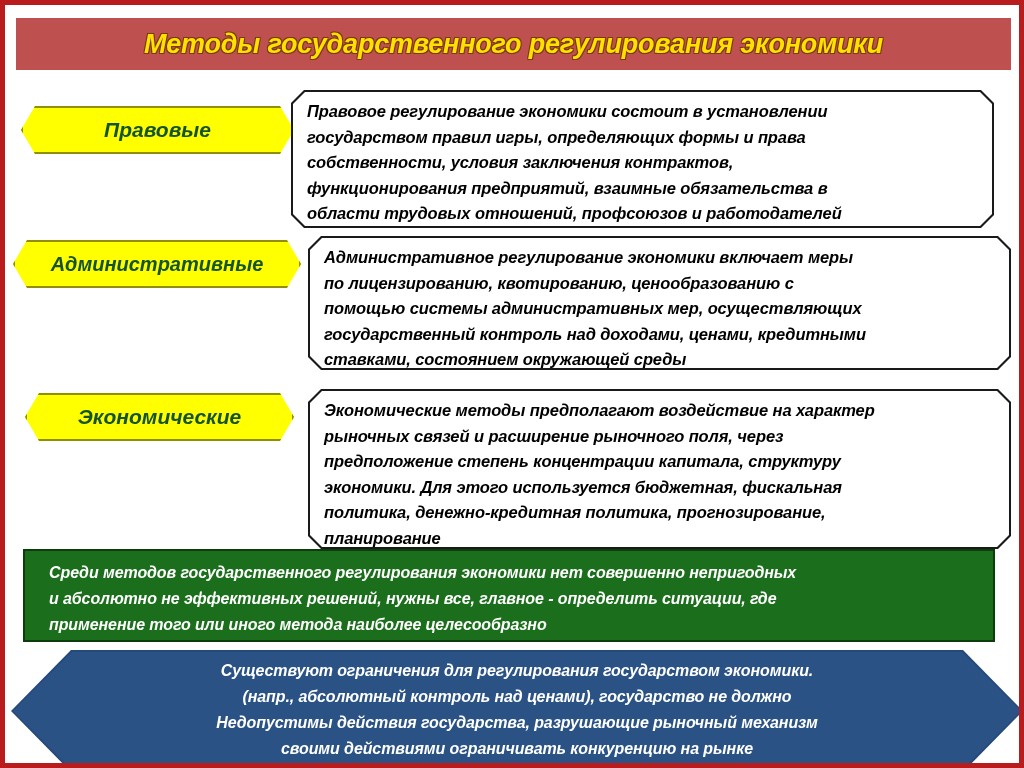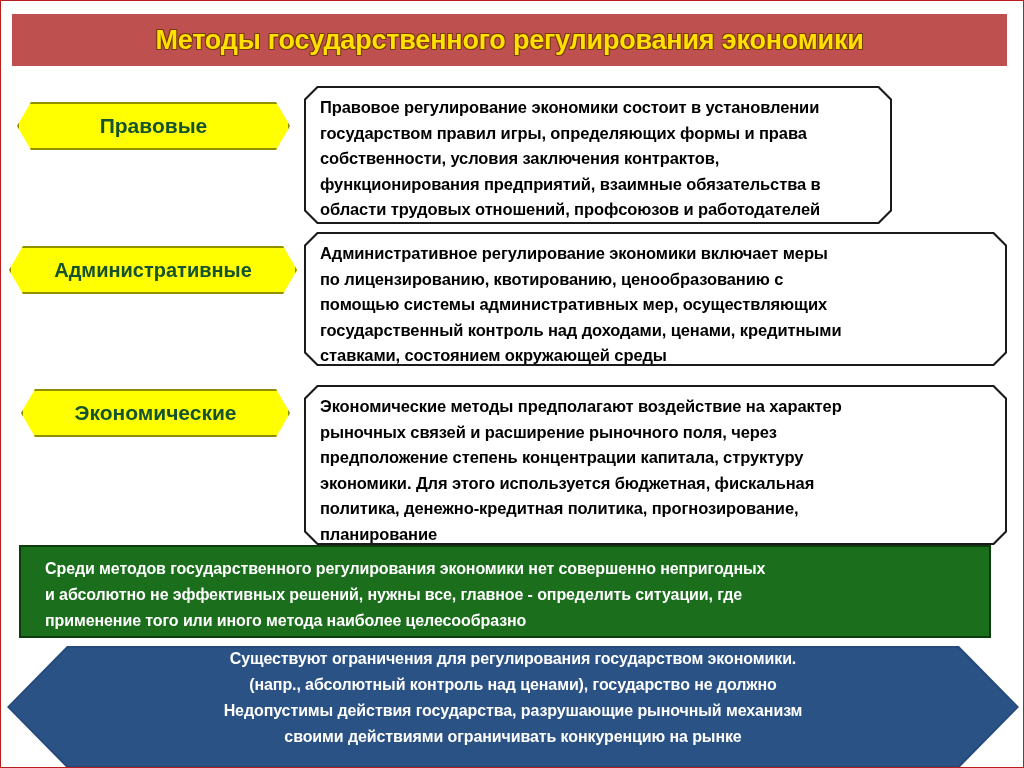--- a/index.html
+++ b/index.html
@@ -11,22 +11,23 @@
   body {
     font-family: "Liberation Sans", sans-serif;
   }
 
   #slide {
     position: relative;
     width: 1024px;
     height: 768px;
     background: #ffffff;
     box-sizing: border-box;
-    border: 1px solid #b91c1c;
+    border: 5px solid #b91c1c;
     overflow: hidden;
+    font-style: italic;
   }
 
   
   .title-banner {
     position: absolute;
     left: 11px;
     top: 13px;
     width: 995px;
     height: 52px;
     background: #bf5050;
@@ -73,21 +74,21 @@
     color: #14532d;
     font-weight: bold;
     font-size: 21px;
     white-space: nowrap;
     text-align: left;
   }
   .label-oct.narrow .label-text { font-size: 21px; }
   .label-oct.wide   .label-text { font-size: 20px; }
 
   #label-1 { left: 16px;  top: 101px; width: 273px; height: 48px; }
-  #label-2 { left: 8px;   top: 245px; width: 288px; height: 48px; }
+  #label-2 { left: 8px;   top: 235px; width: 288px; height: 48px; }
   #label-3 { left: 20px;  top: 388px; width: 269px; height: 48px; }
 
   
   .desc-box {
     position: absolute;
     background: #ffffff;
     box-sizing: border-box;
     padding: 9px 12px 6px 16px;
   }
   .desc-box .snip-bg {
@@ -119,21 +120,21 @@
   .desc-box .desc-text {
     position: relative;
     z-index: 2;
     color: #000000;
     font-weight: bold;
     font-size: 16.5px;
     line-height: 25.6px;
     letter-spacing: -0.1px;
   }
 
-  #desc-1 { left: 303px; top: 85px;  width: 588px; height: 138px; }
+  #desc-1 { left: 286px; top: 85px;  width: 703px; height: 138px; }
   #desc-2 { left: 303px; top: 231px; width: 703px; height: 134px; }
   #desc-3 { left: 303px; top: 371px; width: 703px; height: 160px; margin-top: 13px; }
 
   
   #green-banner {
     position: absolute;
     left: 18px;
     top: 544px;
     width: 972px;
     height: 93px;
@@ -187,20 +188,21 @@
     color: #ffffff;
     font-weight: bold;
     font-size: 16px;
     line-height: 26px;
     letter-spacing: -0.1px;
     text-align: center;
     padding-left: 60px;
     padding-right: 60px;
     box-sizing: border-box;
     width: 100%;
+    margin-top: 8px;
   }
   .ln { display: block; }
 </style>
 </head>
 <body>
 
 <div id="slide">
 
   <div class="title-banner">
     <div class="title-text">Методы государственного регулирования экономики</div>

